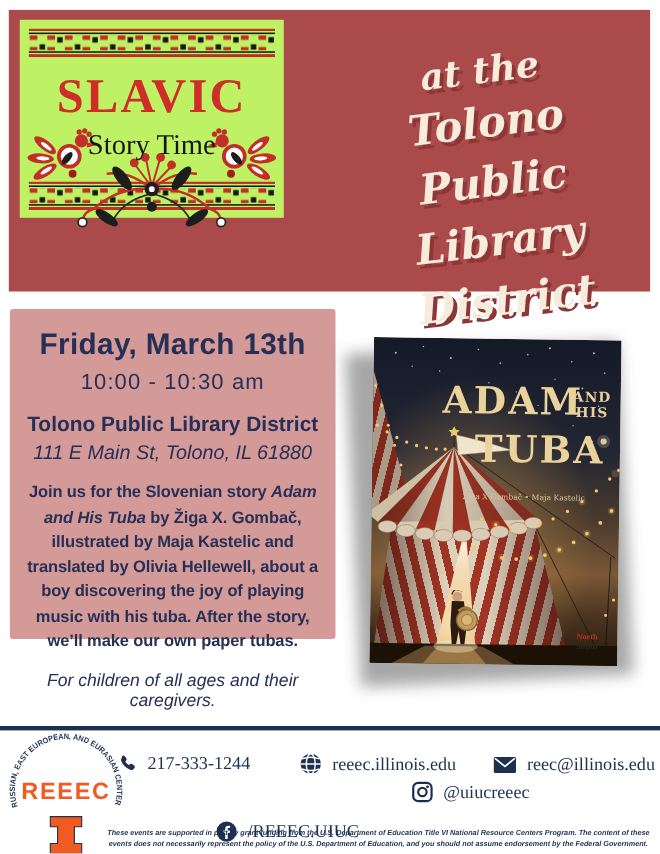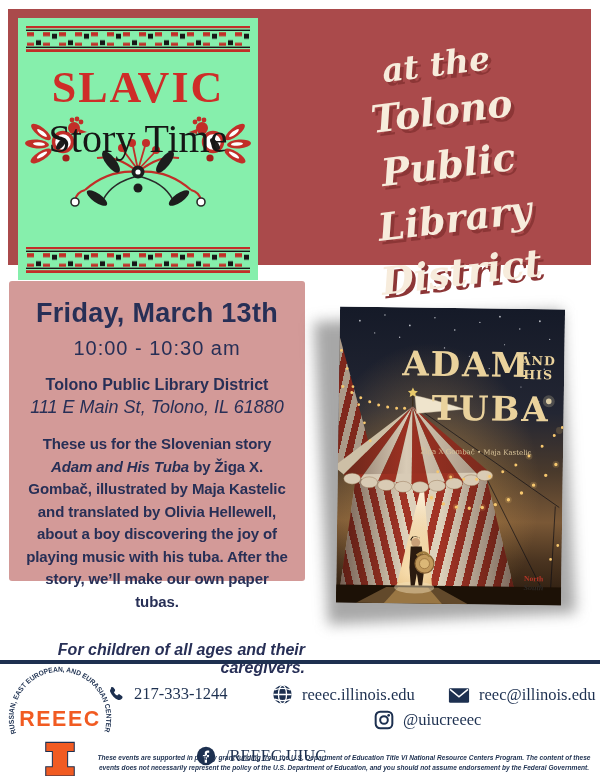--- a/index.html
+++ b/index.html
@@ -1,46 +1,46 @@
 <!DOCTYPE html>
 <html><head>
 <meta charset="utf-8">
 <style>
   html,body{margin:0;padding:0;background:#ffffff;}
   .page{position:relative;width:600px;height:776px;background:#fff;overflow:hidden;
         font-family:"Liberation Sans",sans-serif;}
 
   
   .banner{position:absolute;left:8px;top:9px;width:583px;height:256px;background:#aa4a4b;}
-  .logo-card{position:absolute;left:10px;top:9px;width:240px;height:262px;background:#86efac;}
+  .logo-card{position:absolute;left:10px;top:9px;width:240px;height:180px;background:#bef264;}
   .folk-border{display:block;width:224px;height:26px;margin:8px auto 0;}
   .folk-border.bottom{position:absolute;left:8px;bottom:7px;margin:0;}
   .logo-title{font-family:"Liberation Serif",serif;font-weight:700;font-size:44px;line-height:1;
               color:#ce2d28;text-align:center;margin-top:14px;letter-spacing:2px;}
-  .logo-sub{position:relative;z-index:2;font-family:"Liberation Serif",serif;font-size:40px;
+  .logo-sub{position:relative;z-index:2;font-family:"Liberation Serif",serif;font-size:26px;
             line-height:1;color:#161616;text-align:center;margin-top:9px;}
   .ornament{position:absolute;left:5px;top:92px;width:230px;height:108px;z-index:1;}
 
   .script-block{position:absolute;left:298px;top:34px;width:286px;transform:rotate(-7deg);
                 text-align:center;color:#f7ecdc;font-family:"DejaVu Serif",serif;
                 font-style:italic;font-weight:700;
                 text-shadow:3px 4px 0 #8c3636;}
   .script-l1{font-size:33px;line-height:1.25;}
   .script-l2,.script-l3{font-size:38px;line-height:1.42;}
 
   
   .event-card{position:absolute;left:9px;top:281px;width:296px;height:300px;background:#d39a98;
               border-radius:3px;text-align:center;color:#272f56;}
   .ec-date{margin-top:17px;font-size:27px;font-weight:700;letter-spacing:.3px;}
   .ec-time{margin-top:8px;font-size:20px;font-weight:400;letter-spacing:1px;}
-  .ec-venue{margin-top:16px;font-size:16px;font-weight:700;}
+  .ec-venue{margin-top:16px;font-size:19px;font-weight:700;}
   .ec-addr{margin-top:3px;font-size:18px;font-style:italic;}
   .ec-desc{margin:15px 13px 0;font-size:15px;font-weight:700;line-height:1.5;letter-spacing:-.1px;}
   .ec-desc .it{font-style:italic;}
-  .ec-aud{margin-top:28px;font-size:16px;font-style:italic;font-weight:700;text-align:right;}
+  .ec-aud{margin-top:16px;font-size:16px;font-style:italic;font-weight:400;}
 
   
   .book{position:absolute;left:338px;top:308px;width:225px;height:296px;transform:rotate(.8deg);}
   .book::before{content:"";position:absolute;left:-17px;top:8px;right:-6px;bottom:-15px;
                 background:rgba(95,95,95,.55);transform:rotate(-3.5deg);filter:blur(7px);}
   .book svg{position:relative;display:block;width:225px;height:296px;}
 
   
   .footer-divider{position:absolute;left:0;top:660px;width:600px;height:4px;background:#1e3050;}
   .reeec-logo{position:absolute;left:4px;top:665px;width:112px;height:112px;}
@@ -179,21 +179,21 @@
       <div class="script-l2">Tolono Public</div>
       <div class="script-l3">Library District</div>
     </div>
   </div>
 
   <div class="event-card">
     <div class="ec-date">Friday, March 13th</div>
     <div class="ec-time">10:00 - 10:30 am</div>
     <div class="ec-venue">Tolono Public Library District</div>
     <div class="ec-addr">111 E Main St, Tolono, IL 61880</div>
-    <div class="ec-desc"><span>These us for the Slovenian story </span><span class="it">Adam and His Tuba</span><span> by Žiga X. Gombač, illustrated by Maja Kastelic and translated by Olivia Hellewell, about a boy discovering the joy of playing music with his tuba. After the story, we’ll make our own paper tubas.</span></div>
+    <div class="ec-desc"><span>Join us for the Slovenian story </span><span class="it">Adam and His Tuba</span><span> by Žiga X. Gombač, illustrated by Maja Kastelic and translated by Olivia Hellewell, about a boy discovering the joy of playing music with his tuba. After the story, we’ll make our own paper tubas.</span></div>
     <div class="ec-aud">For children of all ages and their caregivers.</div>
   </div>
 
   <div class="book">
     <svg viewBox="0 0 225 296">
       <defs>
         <linearGradient id="sky" x1="0" y1="0" x2="0" y2="1">
           <stop offset="0" stop-color="#151a28"></stop>
             <stop offset=".35" stop-color="#232633"></stop>
           <stop offset=".55" stop-color="#4a3a2c"></stop>

